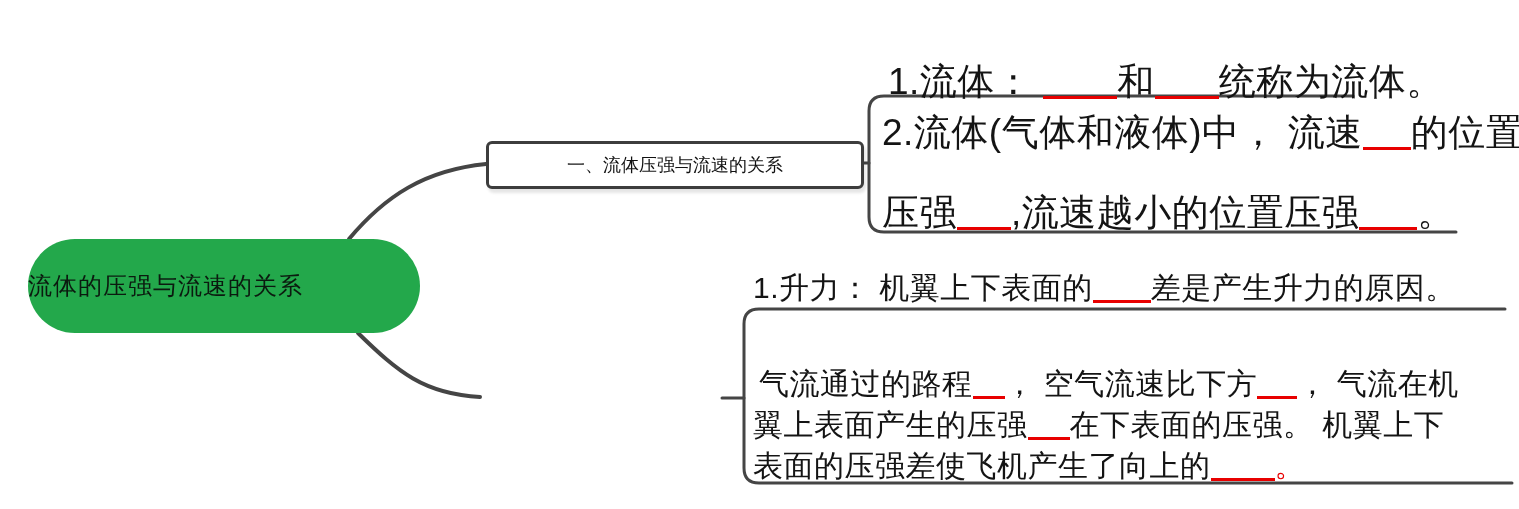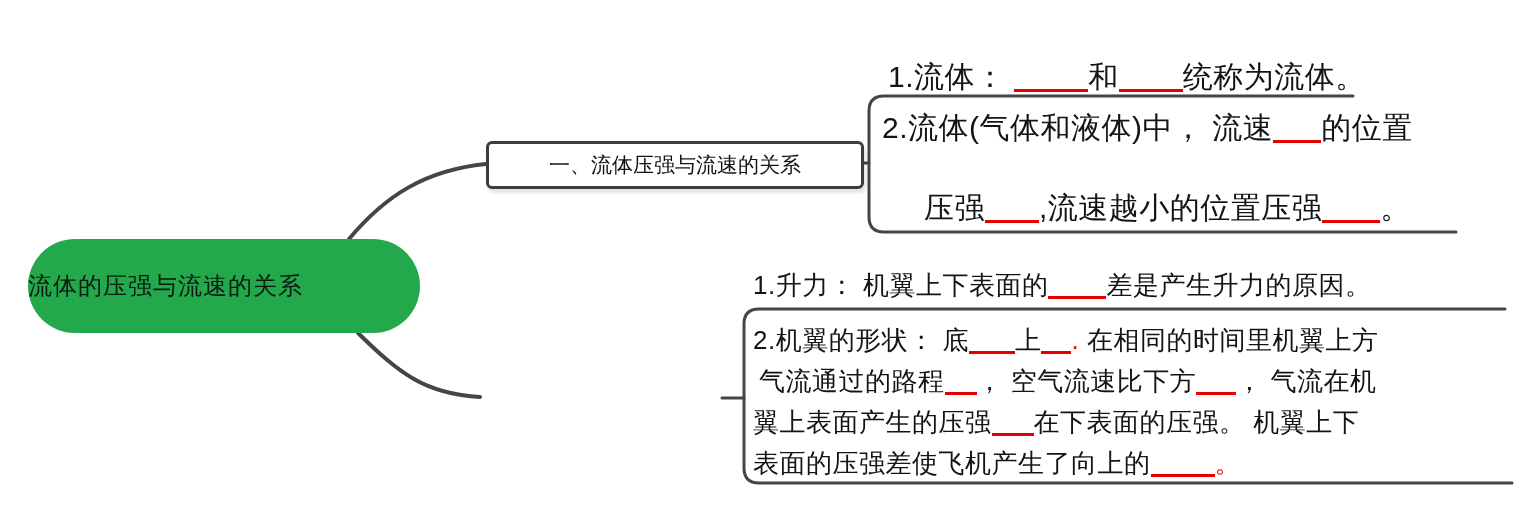--- a/index.html
+++ b/index.html
@@ -27,33 +27,33 @@
     border-radius:47px;
     display:flex;align-items:center;justify-content:flex-start;
     font-size:24px;font-weight:500;letter-spacing:1px;color:#0b1a0f;
   }
   .branch-box{
     position:absolute;
     background:#ffffff;
     border:3px solid #3d3d3d;
     border-radius:6px;
     display:flex;align-items:center;justify-content:center;
-    font-size:21px;font-weight:500;color:#111;
+    font-size:18px;font-weight:500;color:#111;
     box-shadow:2px 4px 3px rgba(0,0,0,0.10);
   }
   #branch1{left:486px;top:141px;width:372px;height:42px;}
   #branch2{left:480px;top:375px;width:240px;height:44px;}
   .tline{
     position:absolute;
     white-space:nowrap;
-    font-size:30px;
+    font-size:37px;
     color:var(--ink);
     letter-spacing:0.5px;
   }
-  .b2 .tline,.tline.sz29{font-size:26px;}
+  .b2 .tline,.tline.sz29{font-size:30px;}
   .blank{
     display:inline-block;
     height:1em;
     margin-bottom:-5px;
     border-bottom:3px solid var(--red);
   }
   .red{color:var(--red);}
 </style>
 </head>
 <body>
@@ -74,22 +74,21 @@
   </div>
 
   <div id="branch1" class="branch-box">
     <span>一、流体压强与流速的关系</span>
   </div>
 
 
   <div class="tline" style="left:888px;top:57px;"><span>1.流体： </span><span class="blank" style="width: 74px;"></span><span>和</span><span class="blank" style="width: 64px;"></span><span>统称为流体。</span></div>
 
   <div class="tline" style="left:882px;top:108px;text-align:right;"><span>2.流体(气体和液体)中， 流速</span><span class="blank" style="width: 48px;"></span><span>的位置</span></div>
-  <div class="tline" style="left:882px;top:188px;margin-left:42px;"><span>压强</span><span class="blank" style="width: 54px;"></span><span>,流速越小的位置压强</span><span class="blank" style="width: 58px;"></span><span>。</span></div>
+  <div class="tline" style="left:882px;top:188px;"><span>压强</span><span class="blank" style="width: 54px;"></span><span>,流速越小的位置压强</span><span class="blank" style="width: 58px;"></span><span>。</span></div>
 
   <div class="tline sz29" style="left:753px;top:268px;"><span>1.升力： 机翼上下表面的</span><span class="blank" style="width: 58px;"></span><span>差是产生升力的原因。</span></div>
 
-  <div class="tline sz29" style="left:753px;top:323px;"><span>2.机翼的形状： 底</span><span class="blank" style="width: 46px;"></span><span>上</span><span class="blank" style="width: 30px;"></span><span class="red">.</span><span> 在相同的时间里机翼上方</span></div>
   <div class="tline sz29" style="left:759px;top:364px;"><span>气流通过的路程</span><span class="blank" style="width: 32px;"></span><span>， 空气流速比下方</span><span class="blank" style="width: 40px;"></span><span>， 气流在机</span></div>
   <div class="tline sz29" style="left:753px;top:446px;"><span>表面的压强差使飞机产生了向上的</span><span class="blank" style="width: 64px;"></span><span class="red">。</span></div>
   <div class="tline sz29" style="left:753px;top:405px;"><span>翼上表面产生的压强</span><span class="blank" style="width: 42px;"></span><span>在下表面的压强。 机翼上下</span></div>
 
 </div>
 
 </body></html>

